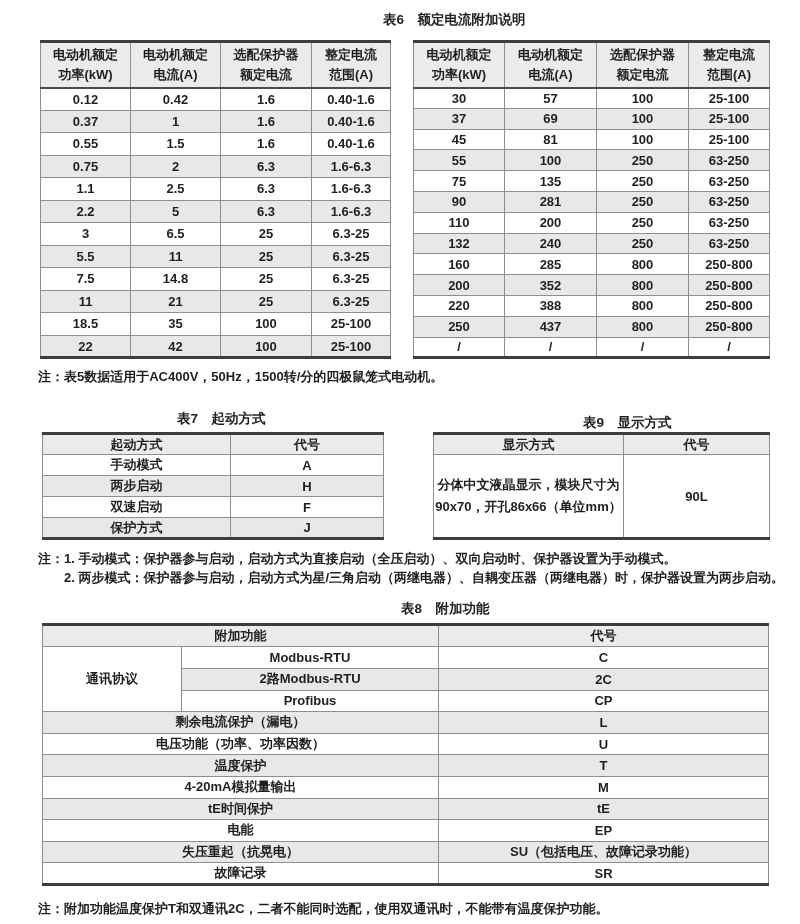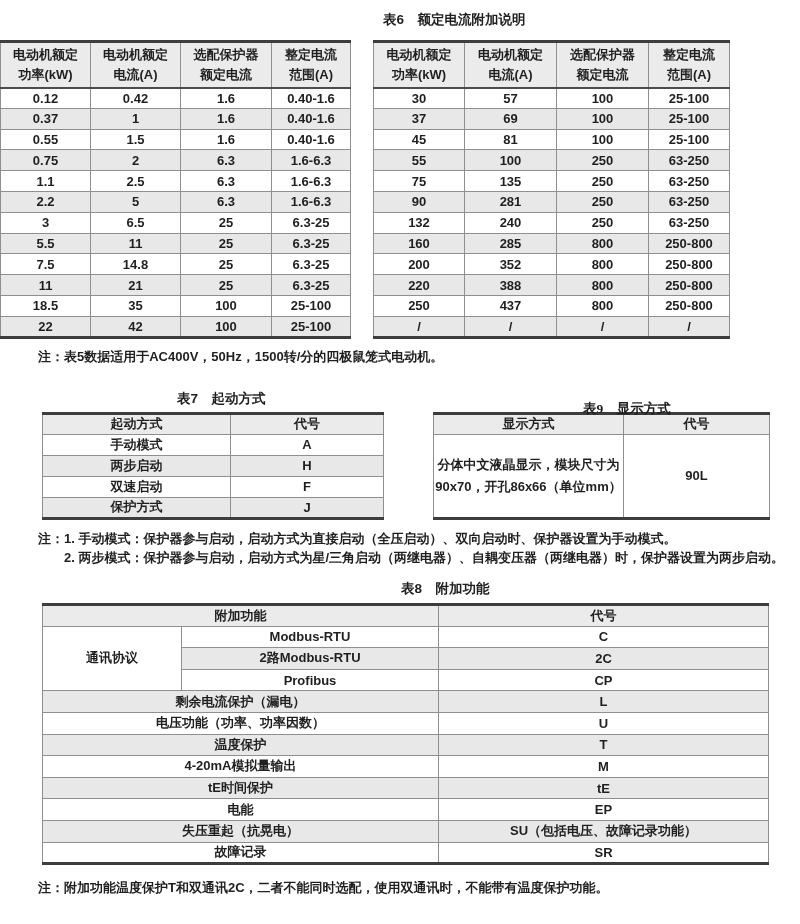--- a/index.html
+++ b/index.html
@@ -10,37 +10,37 @@
     background:#ffffff;
     font-family:"Liberation Sans","DejaVu Sans",sans-serif;
     font-weight:bold;
     color:#1f1f1f;
     overflow:hidden;
   }
   .tbl-title { font-size:13.5px; line-height:17px; white-space:nowrap; }
   .t6-title { padding-top:11px; margin-left:383px; }
   .t79-titles { position:relative; height:18px; margin-top:24px;text-align:center; }
   .t7-title { position:absolute; left:177px; top:0; }
-  .t9-title { position:absolute; left:583px; top:10px;font-family:Liberation Serif, serif; }
+  .t9-title { position:absolute; left:583px; top:4px; }
   .t8-title { margin-top:13px; margin-left:401px; }
 
   table { border-collapse:collapse; table-layout:fixed; }
   table { border-top:3px solid #3d3d3d; border-bottom:3px solid #3d3d3d; }
   th, td {
     border:1px solid #8f8f8f;
     text-align:center; vertical-align:middle;
     font-size:13px; font-weight:bold;
     padding:0;
     overflow:hidden; white-space:nowrap;
   }
   thead tr { background:#ebebeb; }
   tbody tr:nth-child(even) { background:#e8e8e8; }
 
   
-  .t6-row { display:flex; margin-top:12px; }
+  .t6-row { display:flex; margin-top:12px; margin-left:40px; }
   .t6-gap { width:22px; }
   .t6 thead th { border-bottom:2px solid #4c4c4c; }
   .t6 thead th div { line-height:20px; }
   .t6 thead th { height:46px; }
   .t6 tbody td { height:20.8px; }
 
   .note { font-size:13px; line-height:19px; margin-left:38px; }
   .note-t6 { margin-top:8px; }
   .notes-79 { margin-top:9px; }
   .notes-79 .line2 { padding-left:26px; }
@@ -226,20 +226,26 @@
           </tr>
           <tr>
             <td>75</td>
             <td>135</td>
             <td>250</td>
             <td>63-250</td>
           </tr>
           <tr>
             <td>90</td>
             <td>281</td>
+            <td>250</td>
+            <td>63-250</td>
+          </tr>
+          <tr>
+            <td>110</td>
+            <td>200</td>
             <td>250</td>
             <td>63-250</td>
           </tr>
           <tr>
             <td>132</td>
             <td>240</td>
             <td>250</td>
             <td>63-250</td>
           </tr>
           <tr>

